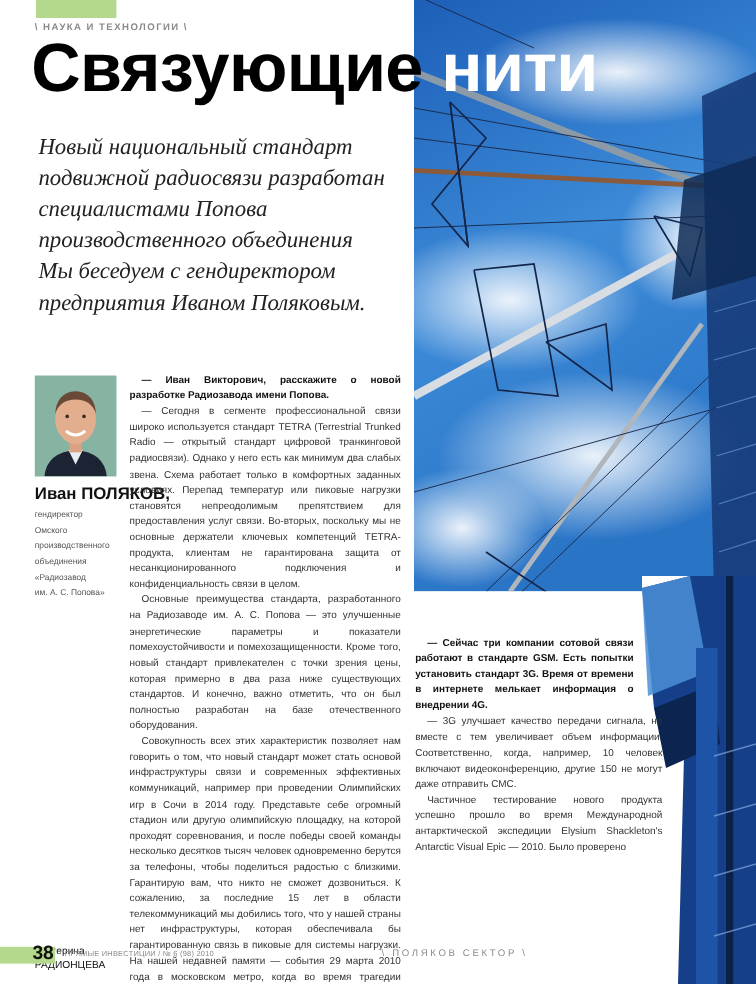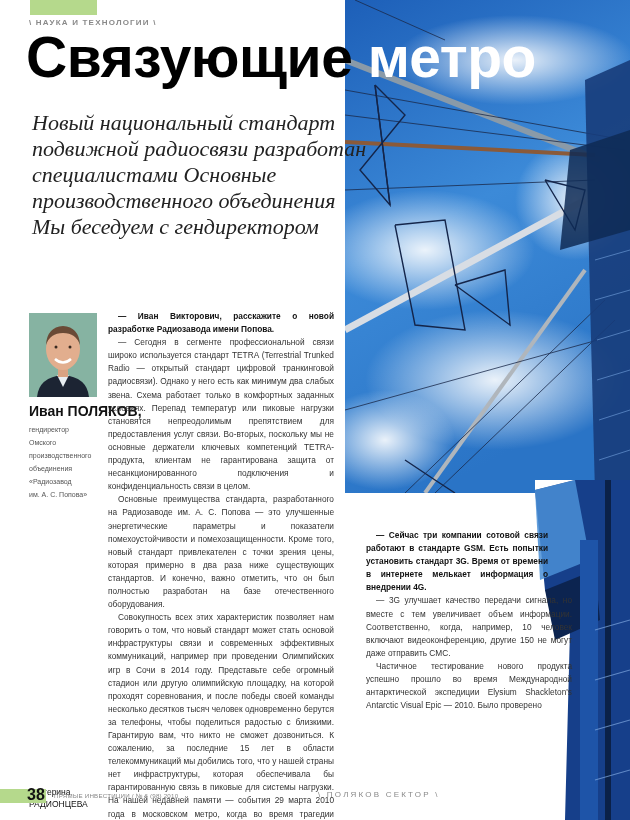--- a/index.html
+++ b/index.html
@@ -19,42 +19,42 @@
       position: absolute; left: 26px; top: 26px; margin: 0;
       font-size: 57px; font-weight: bold; line-height: 62px; letter-spacing: -0.5px;
       white-space: nowrap;
     }
     .title .w1 { color: #000; }
     .title .w2 { color: #fff; }
 
     .lead {
       position: absolute; left: 32px; top: 110px; width: 305px; margin: 0;
       font-family: "Liberation Serif", serif; font-style: italic;
-      font-size: 22px; line-height: 26px; color: #222;
+      font-size: 19px; line-height: 26px; color: #222;
     }
     .lead span { display: block; white-space: nowrap; }
 
     .portrait {
       position: absolute; left: 29px; top: 313px; width: 68px; height: 84px;
       background: #7fae9c; overflow: hidden;
     }
     .caption { position: absolute; left: 29px; top: 403px; width: 72px; }
     .caption .name { font-size: 14px; font-weight: bold; color: #111; margin-bottom: 4px; white-space: nowrap; }
     .caption .role { font-size: 7px; color: #555; line-height: 13px; white-space: nowrap; }
 
     .author { position: absolute; left: 29px; top: 786px; font-size: 8.5px; font-weight: normal; color: #111; line-height: 12px; }
 
     .col {
       position: absolute; font-size: 8.3px; line-height: 13.1px; color: #333;
       text-align: justify;
     }
     .col p { margin: 0; text-indent: 10px; }
     .col p.q { font-weight: bold; color: #111; }
     .col1 { left: 108px; top: 310px; width: 226px; }
-    .col2 { left: 366px; top: 529px; width: 182px; }
+    .col2 { left: 346px; top: 529px; width: 182px; }
     .col2 p.wide { margin-right: -24px; }
 
     .footer-bar { position: absolute; left: 0; top: 789px; width: 46px; height: 14px; background: #b5d98c; }
     .page-num { position: absolute; left: 27px; top: 786px; font-size: 16px; font-weight: bold; color: #111; }
     .footer-mag { position: absolute; left: 54px; top: 792px; font-size: 6.2px; color: #888; letter-spacing: 0.2px; }
     .footer-section { position: absolute; left: 318px; top: 790px; font-size: 8px; color: #8a8a8a; letter-spacing: 2.2px; }
   </style>
 </head>
 <body>
 
@@ -130,29 +130,30 @@
       <line x1="60" y1="150" x2="95" y2="140"></line>
       <line x1="60" y1="200" x2="95" y2="190"></line>
       <line x1="60" y1="250" x2="95" y2="240"></line>
       <line x1="60" y1="300" x2="95" y2="290"></line>
     </g>
   </svg>
 </div>
 
 <h1 class="title">
   <span class="w1">Связующие</span>
-  <span class="w2">метро</span>
+  <span class="w2">нити</span>
 </h1>
 
 <p class="lead">
   <span>Новый национальный стандарт</span>
   <span>подвижной радиосвязи разработан</span>
-  <span>специалистами Основные</span>
+  <span>специалистами Попова</span>
   <span>производственного объединения</span>
   <span>Мы беседуем с гендиректором</span>
+  <span>предприятия Иваном Поляковым.</span>
 </p>
 
 <div class="portrait">
   <svg width="68" height="84" viewBox="0 0 68 84">
     <rect width="68" height="84" fill="#86b3a2"></rect>
     <path d="M8 84 Q10 64 34 62 Q58 64 60 84 Z" fill="#1c2433"></path>
     <path d="M28 62 L34 74 L40 62 Z" fill="#e8eef2"></path>
     <rect x="29" y="52" width="10" height="12" fill="#d9a383"></rect>
     <ellipse cx="34" cy="36" rx="17" ry="21" fill="#e2ae8e"></ellipse>
     <path d="M17 32 Q18 14 34 13 Q50 14 51 32 Q47 20 34 20 Q21 20 17 32 Z" fill="#6a4a36"></path>

